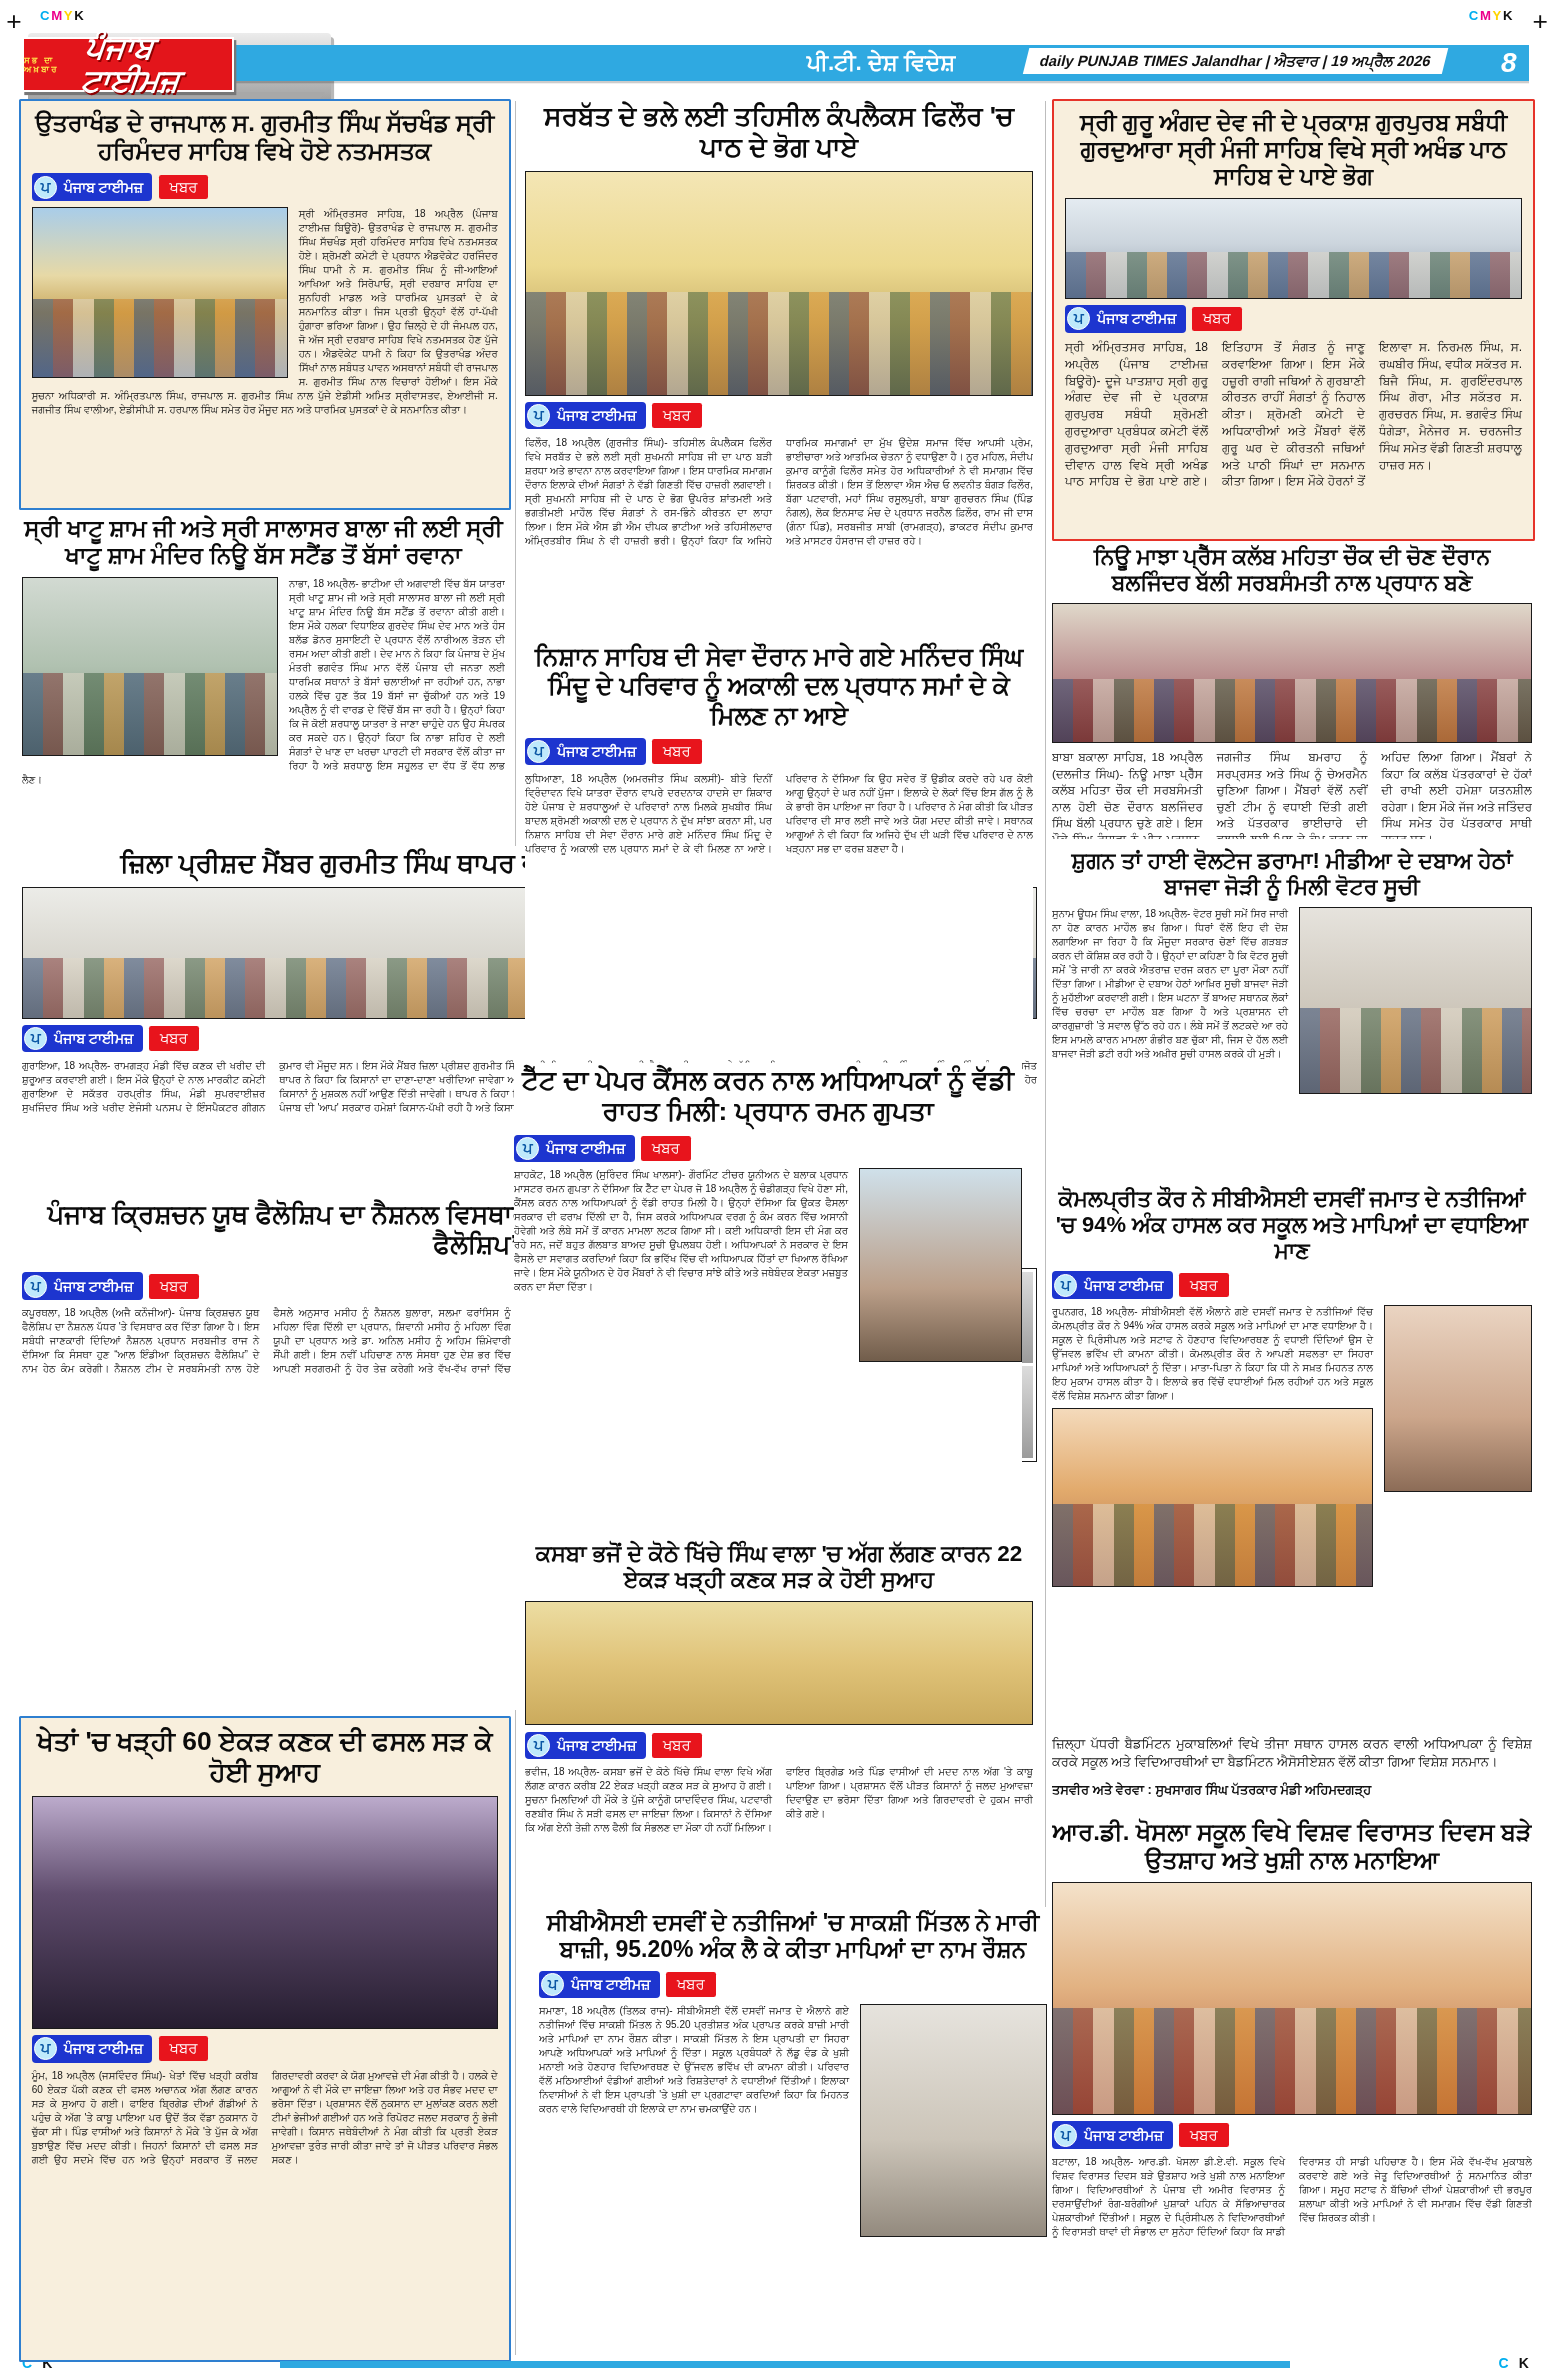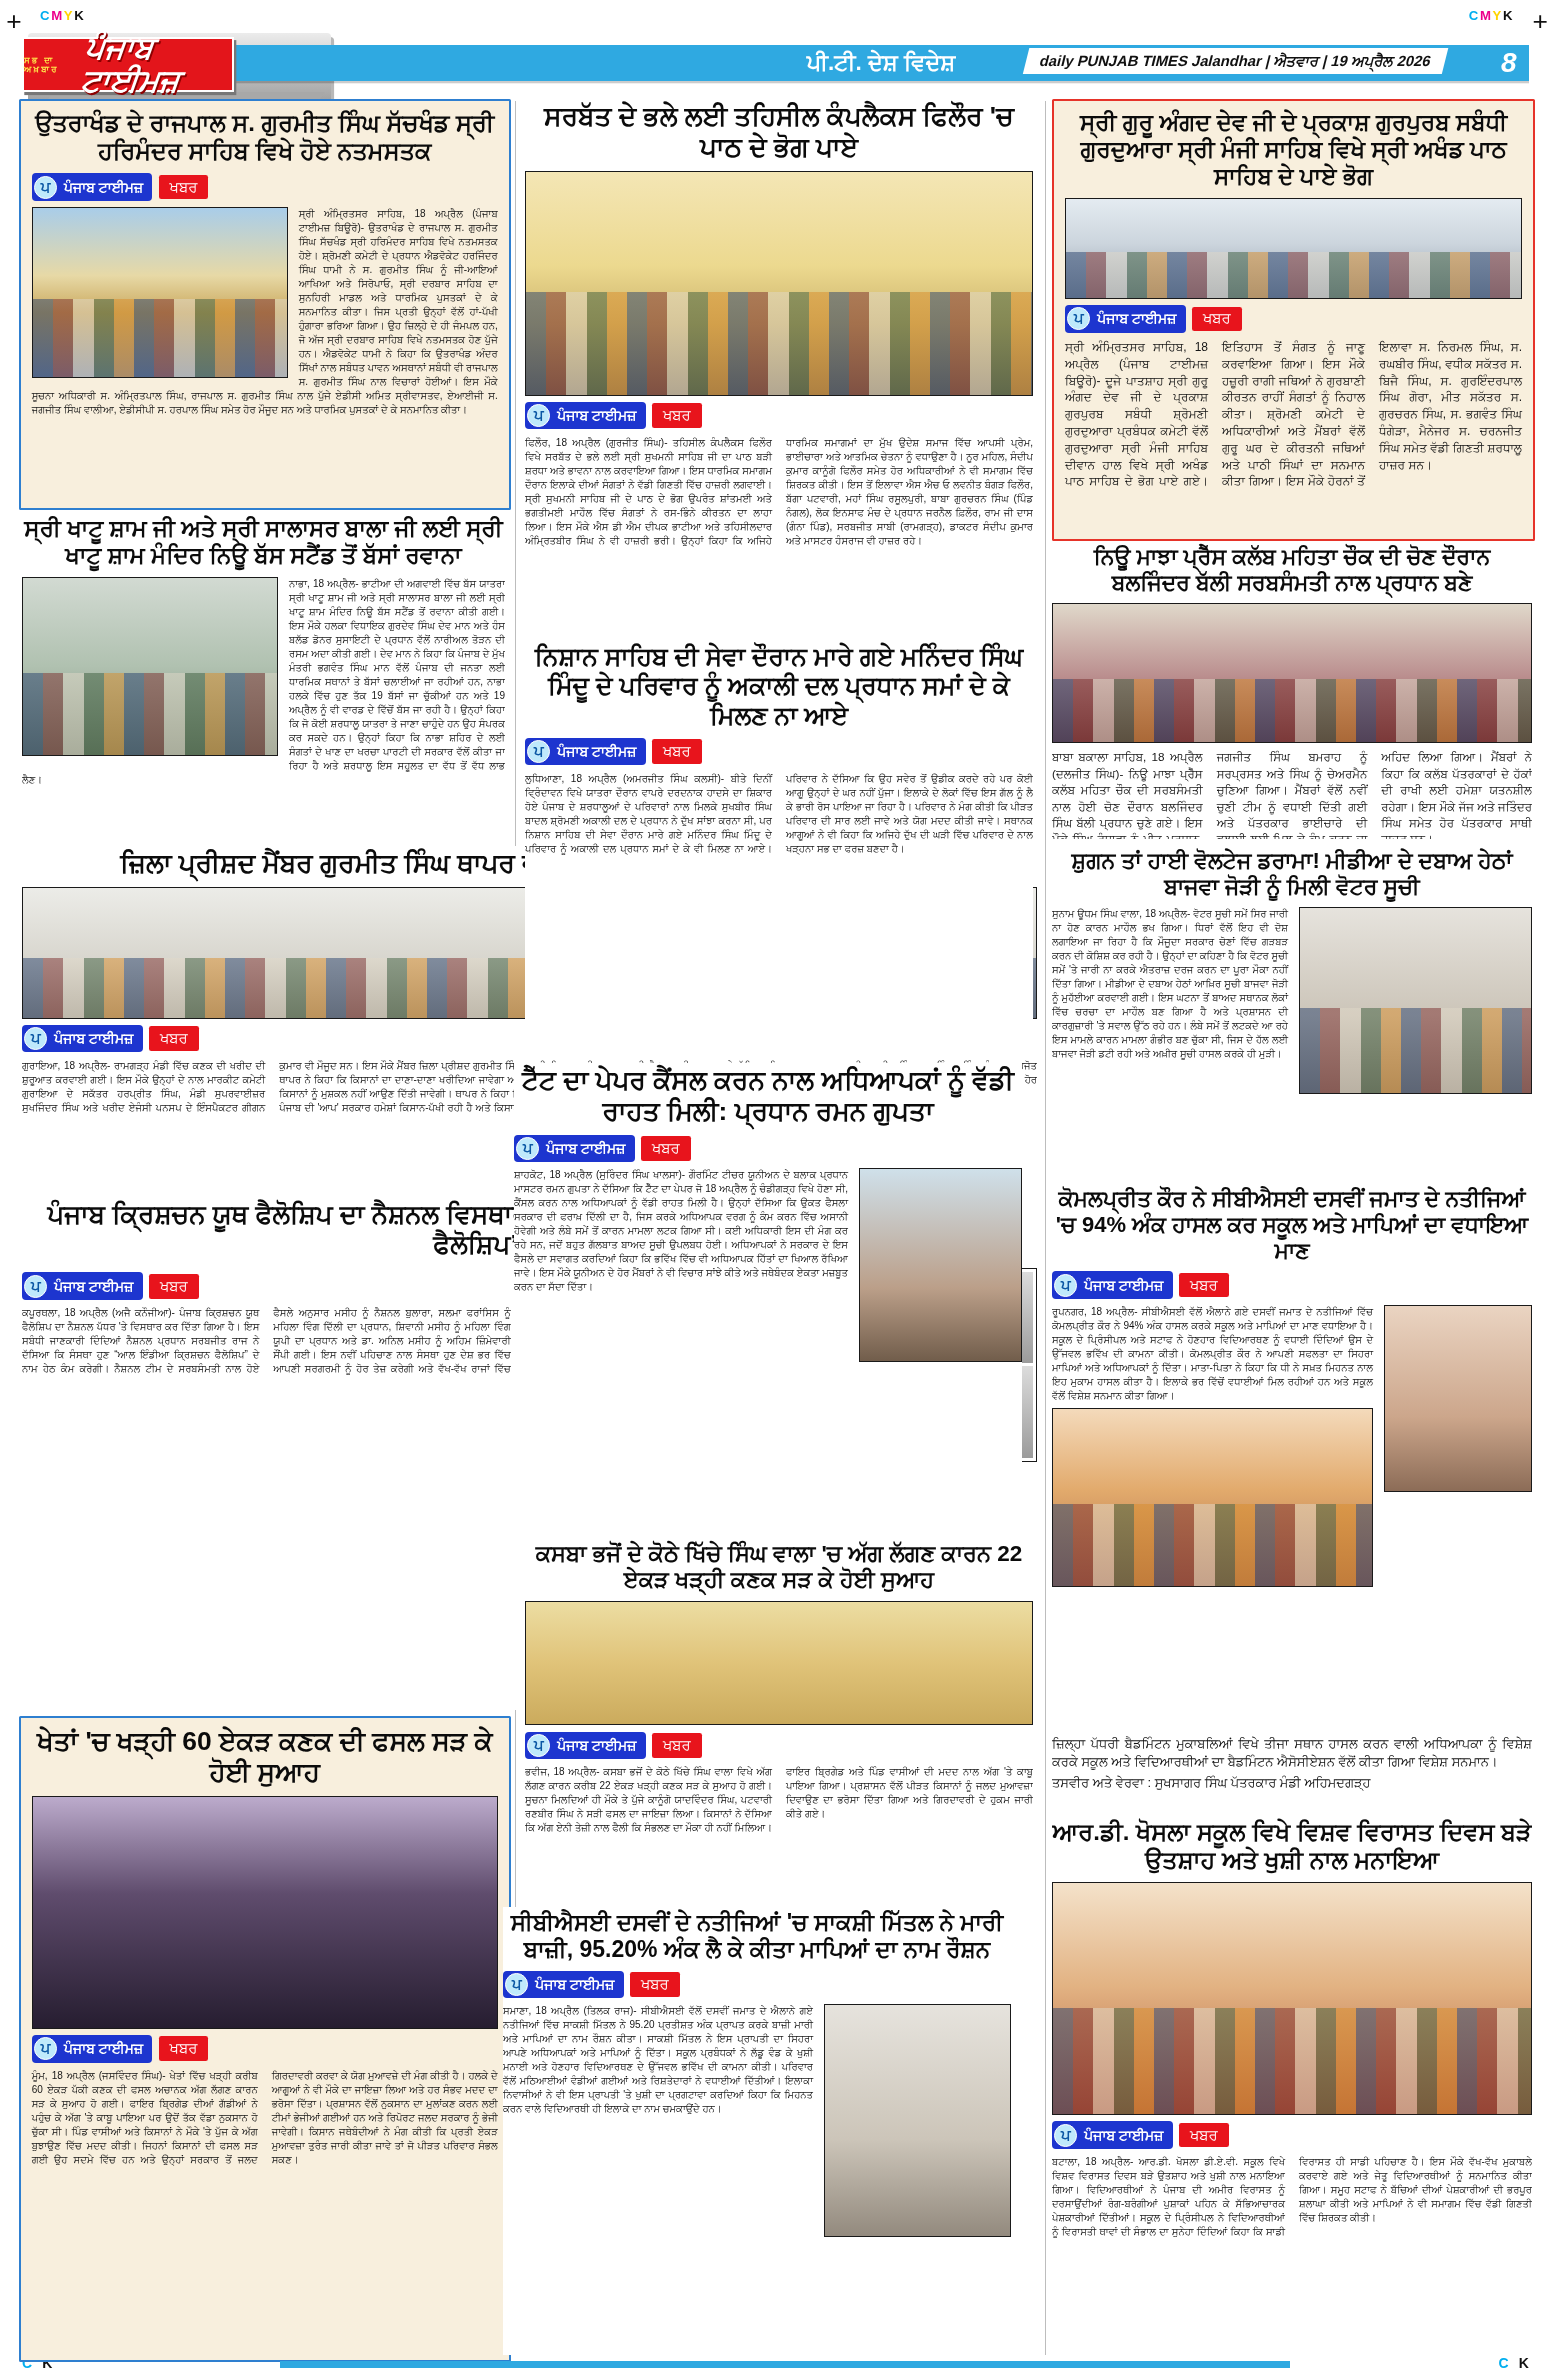--- a/index.html
+++ b/index.html
@@ -64,21 +64,21 @@
   
   .badge{display:flex;align-items:center;gap:6.2px;margin:4.7px 0 6.2px;}
   .badge-pill{display:inline-flex;align-items:center;background:#1d35cf;color:#fff;font-weight:bold;
               font-size:14px;border-radius:3.9px;padding:2.3px 9.3px 2.3px 2.3px;white-space:nowrap;}
   .badge-circle{width:23px;height:23px;border-radius:50%;background:#bfe9fb;color:#0b57a4;
                 display:inline-flex;align-items:center;justify-content:center;font-size:14.8px;
                 font-weight:bold;margin-right:7px;border:1.6px solid #fff;box-sizing:border-box;}
   .badge-tag{background:#e8141c;color:#fff;font-weight:normal;font-size:14.8px;padding:3.9px 11px;border-radius:2.3px;}
   
   .caption-block{font-size:13px;line-height:1.35;text-align:justify;color:#111;}
-  .caption-credit{font-weight:normal;margin-top:4px;}
+  .caption-credit{font-weight:bold;margin-top:11px;}
   
   .bottom-bar{position:absolute;left:280px;top:2361px;width:1010px;height:7px;background:#2fa9e1;}
 </style>
 </head>
 <body>
 
 <div class="page">
 
   <span class="reg" style="left:6.2px;top:14px;">+</span>
   <span class="reg" style="right:6.2px;top:14px;position:absolute;">+</span>
@@ -214,21 +214,21 @@
     <div class="badge">
       <span class="badge-pill">
           <span class="badge-circle">ਪ</span>
           <span>ਪੰਜਾਬ ਟਾਈਮਜ਼</span>
         </span>
       <span class="badge-tag">ਖਬਰ</span>
     </div>
     <p class="body-text cols-2">ਭਵੀਜ, 18 ਅਪ੍ਰੈਲ- ਕਸਬਾ ਭਜੋਂ ਦੇ ਕੋਠੇ ਖਿੱਚੇ ਸਿੰਘ ਵਾਲਾ ਵਿਖੇ ਅੱਗ ਲੱਗਣ ਕਾਰਨ ਕਰੀਬ 22 ਏਕੜ ਖੜ੍ਹੀ ਕਣਕ ਸੜ ਕੇ ਸੁਆਹ ਹੋ ਗਈ। ਸੂਚਨਾ ਮਿਲਦਿਆਂ ਹੀ ਮੌਕੇ ਤੇ ਪੁੱਜੇ ਕਾਨੂੰਗੋ ਯਾਦਵਿੰਦਰ ਸਿੰਘ, ਪਟਵਾਰੀ ਰਣਬੀਰ ਸਿੰਘ ਨੇ ਸੜੀ ਫਸਲ ਦਾ ਜਾਇਜ਼ਾ ਲਿਆ। ਕਿਸਾਨਾਂ ਨੇ ਦੱਸਿਆ ਕਿ ਅੱਗ ਏਨੀ ਤੇਜ਼ੀ ਨਾਲ ਫੈਲੀ ਕਿ ਸੰਭਲਣ ਦਾ ਮੌਕਾ ਹੀ ਨਹੀਂ ਮਿਲਿਆ। ਫਾਇਰ ਬ੍ਰਿਗੇਡ ਅਤੇ ਪਿੰਡ ਵਾਸੀਆਂ ਦੀ ਮਦਦ ਨਾਲ ਅੱਗ 'ਤੇ ਕਾਬੂ ਪਾਇਆ ਗਿਆ। ਪ੍ਰਸ਼ਾਸਨ ਵੱਲੋਂ ਪੀੜਤ ਕਿਸਾਨਾਂ ਨੂੰ ਜਲਦ ਮੁਆਵਜ਼ਾ ਦਿਵਾਉਣ ਦਾ ਭਰੋਸਾ ਦਿੱਤਾ ਗਿਆ ਅਤੇ ਗਿਰਦਾਵਰੀ ਦੇ ਹੁਕਮ ਜਾਰੀ ਕੀਤੇ ਗਏ।</p>
   </section>
 
-  <section class="article" style="left:503px;top:1907px;width:508px;height:448px;">
+  <section class="article" style="left:539px;top:1907px;width:508px;height:448px;">
     <h2 class="headline h30">ਸੀਬੀਐਸਈ ਦਸਵੀਂ ਦੇ ਨਤੀਜਿਆਂ 'ਚ ਸਾਕਸ਼ੀ ਮਿੱਤਲ ਨੇ ਮਾਰੀ ਬਾਜ਼ੀ, 95.20% ਅੰਕ ਲੈ ਕੇ ਕੀਤਾ ਮਾਪਿਆਂ ਦਾ ਨਾਮ ਰੌਸ਼ਨ</h2>
     <div class="badge">
       <span class="badge-pill">
           <span class="badge-circle">ਪ</span>
           <span>ਪੰਜਾਬ ਟਾਈਮਜ਼</span>
         </span>
       <span class="badge-tag">ਖਬਰ</span>
     </div>
     <p class="body-text"><span class="photo ph-cert float-r" style="display:block;width:187px;height:233px;"></span><span>ਸਮਾਣਾ, 18 ਅਪ੍ਰੈਲ (ਤਿਲਕ ਰਾਜ)- ਸੀਬੀਐਸਈ ਵੱਲੋਂ ਦਸਵੀਂ ਜਮਾਤ ਦੇ ਐਲਾਨੇ ਗਏ ਨਤੀਜਿਆਂ ਵਿੱਚ ਸਾਕਸ਼ੀ ਮਿੱਤਲ ਨੇ 95.20 ਪ੍ਰਤੀਸ਼ਤ ਅੰਕ ਪ੍ਰਾਪਤ ਕਰਕੇ ਬਾਜ਼ੀ ਮਾਰੀ ਅਤੇ ਮਾਪਿਆਂ ਦਾ ਨਾਮ ਰੌਸ਼ਨ ਕੀਤਾ। ਸਾਕਸ਼ੀ ਮਿੱਤਲ ਨੇ ਇਸ ਪ੍ਰਾਪਤੀ ਦਾ ਸਿਹਰਾ ਆਪਣੇ ਅਧਿਆਪਕਾਂ ਅਤੇ ਮਾਪਿਆਂ ਨੂੰ ਦਿੱਤਾ। ਸਕੂਲ ਪ੍ਰਬੰਧਕਾਂ ਨੇ ਲੱਡੂ ਵੰਡ ਕੇ ਖੁਸ਼ੀ ਮਨਾਈ ਅਤੇ ਹੋਣਹਾਰ ਵਿਦਿਆਰਥਣ ਦੇ ਉੱਜਵਲ ਭਵਿੱਖ ਦੀ ਕਾਮਨਾ ਕੀਤੀ। ਪਰਿਵਾਰ ਵੱਲੋਂ ਮਠਿਆਈਆਂ ਵੰਡੀਆਂ ਗਈਆਂ ਅਤੇ ਰਿਸ਼ਤੇਦਾਰਾਂ ਨੇ ਵਧਾਈਆਂ ਦਿੱਤੀਆਂ। ਇਲਾਕਾ ਨਿਵਾਸੀਆਂ ਨੇ ਵੀ ਇਸ ਪ੍ਰਾਪਤੀ 'ਤੇ ਖੁਸ਼ੀ ਦਾ ਪ੍ਰਗਟਾਵਾ ਕਰਦਿਆਂ ਕਿਹਾ ਕਿ ਮਿਹਨਤ ਕਰਨ ਵਾਲੇ ਵਿਦਿਆਰਥੀ ਹੀ ਇਲਾਕੇ ਦਾ ਨਾਮ ਚਮਕਾਉਂਦੇ ਹਨ।</span></p>
   </section>

